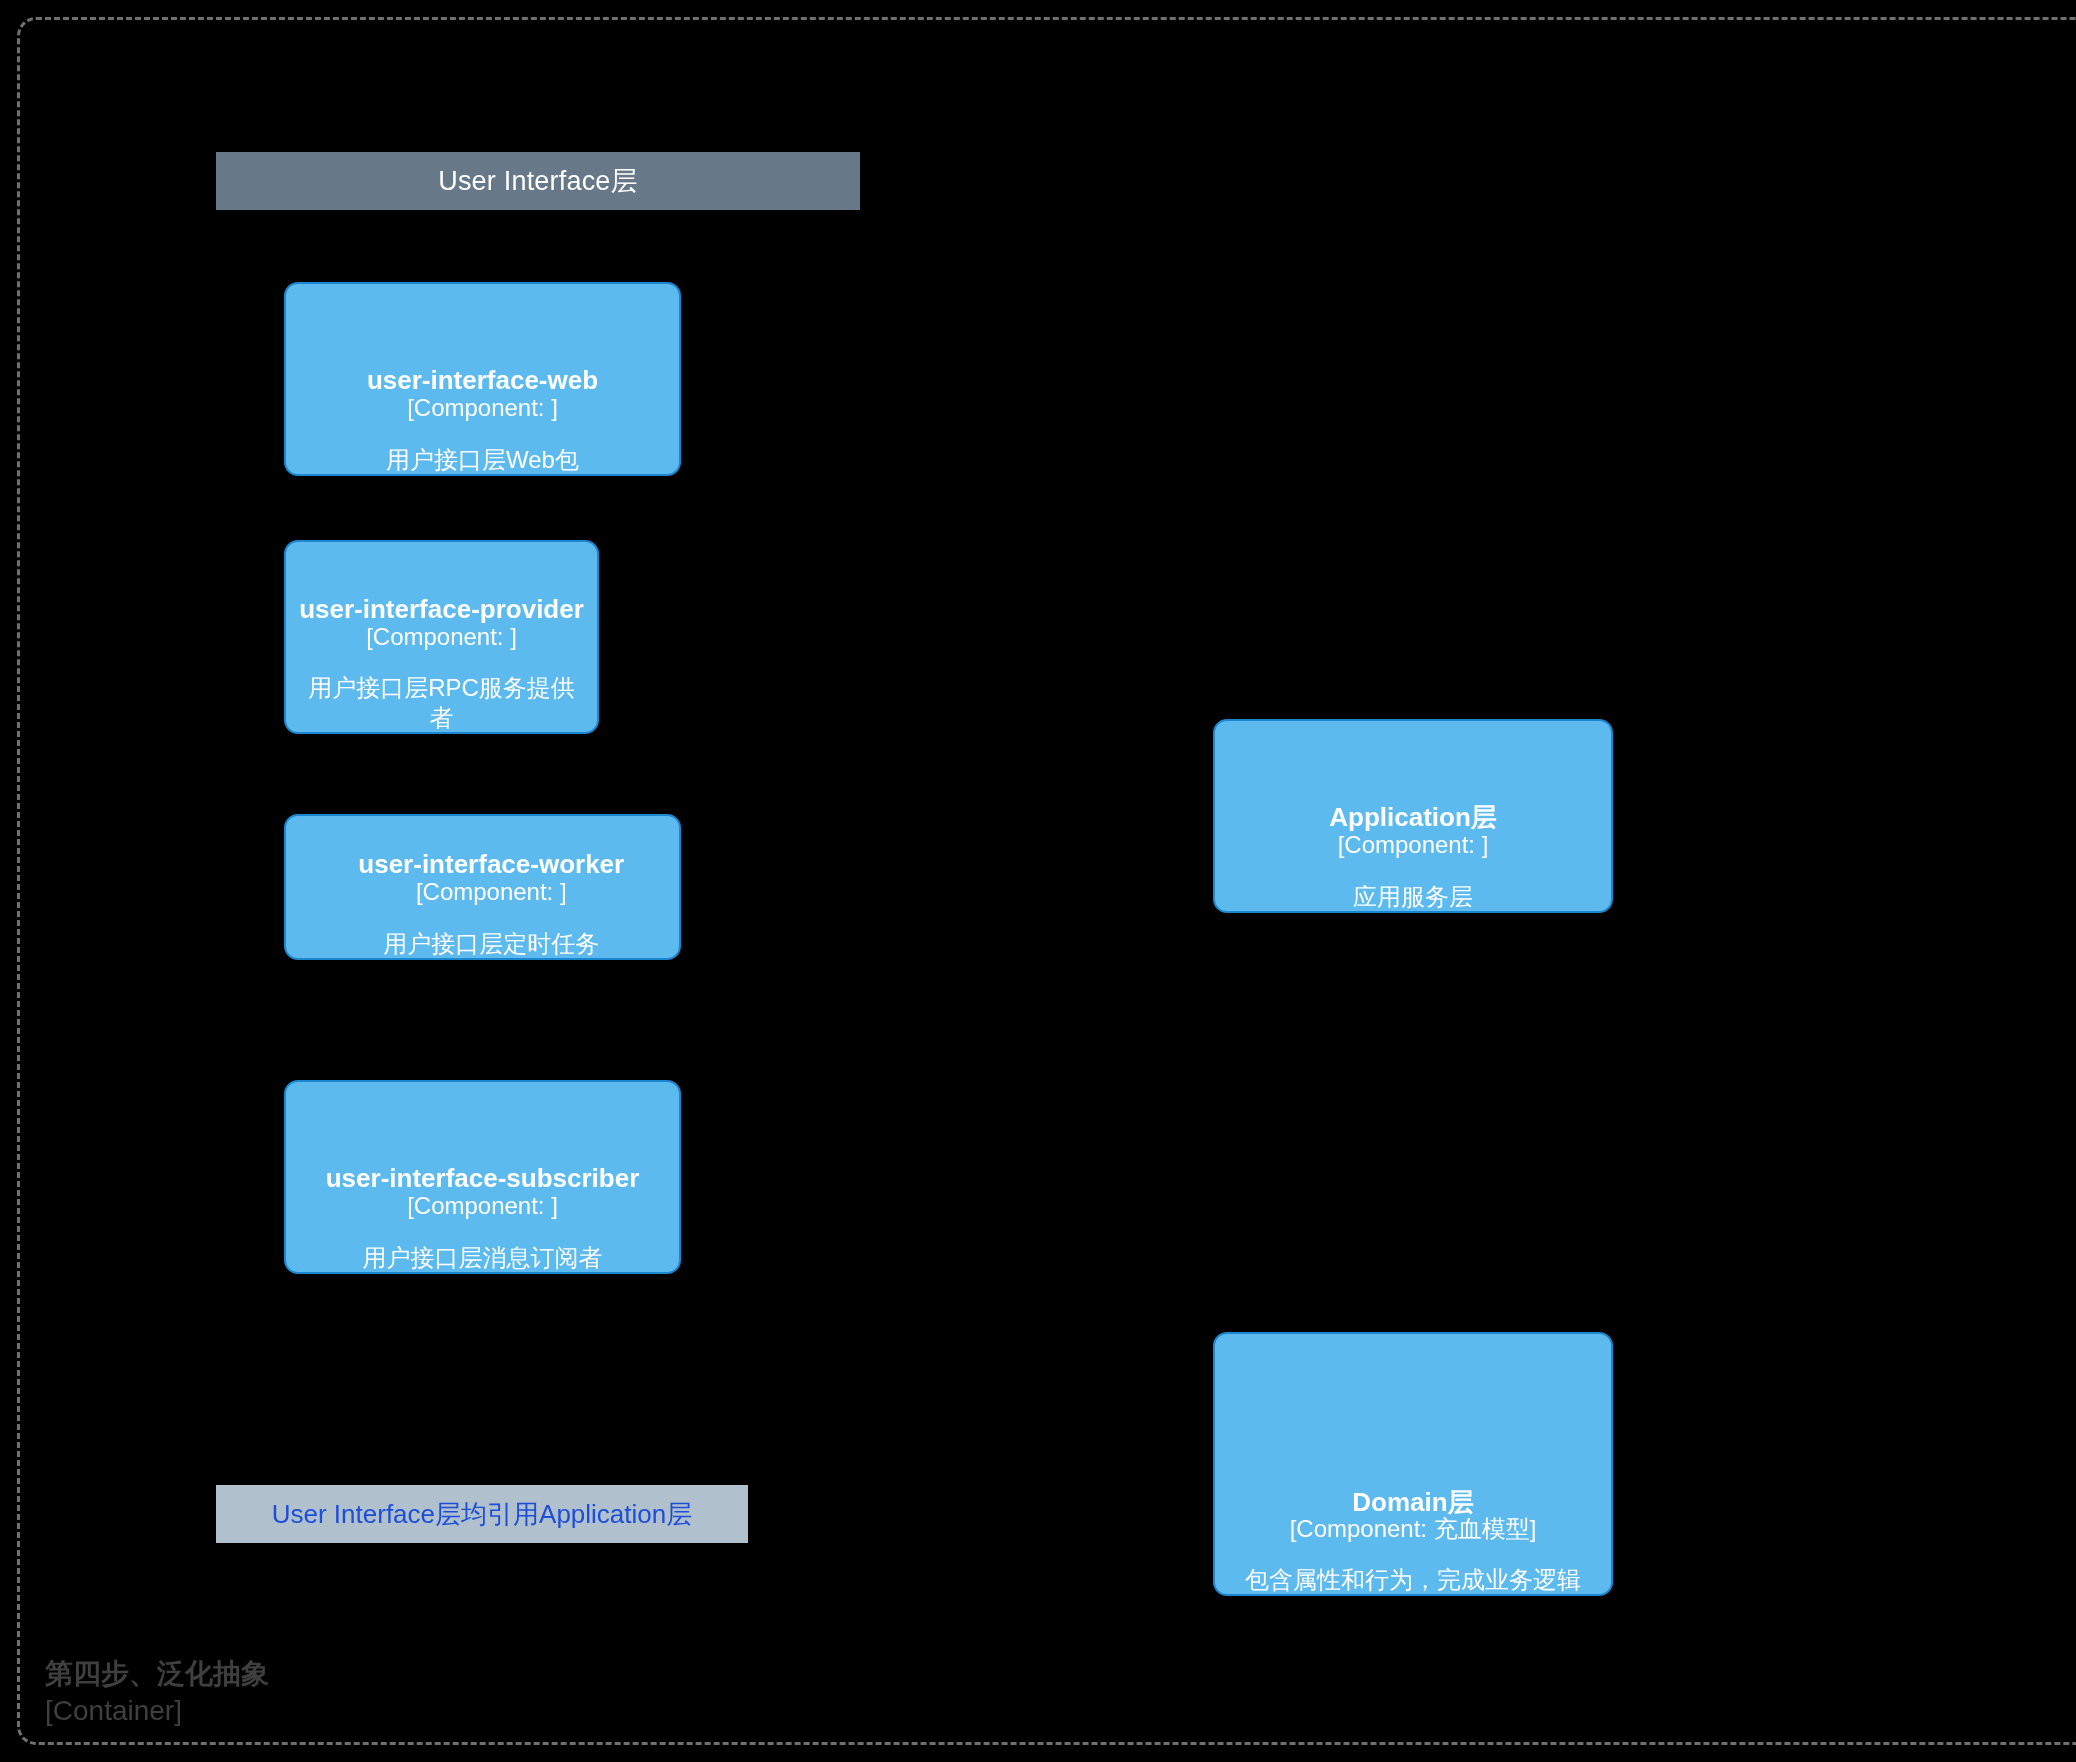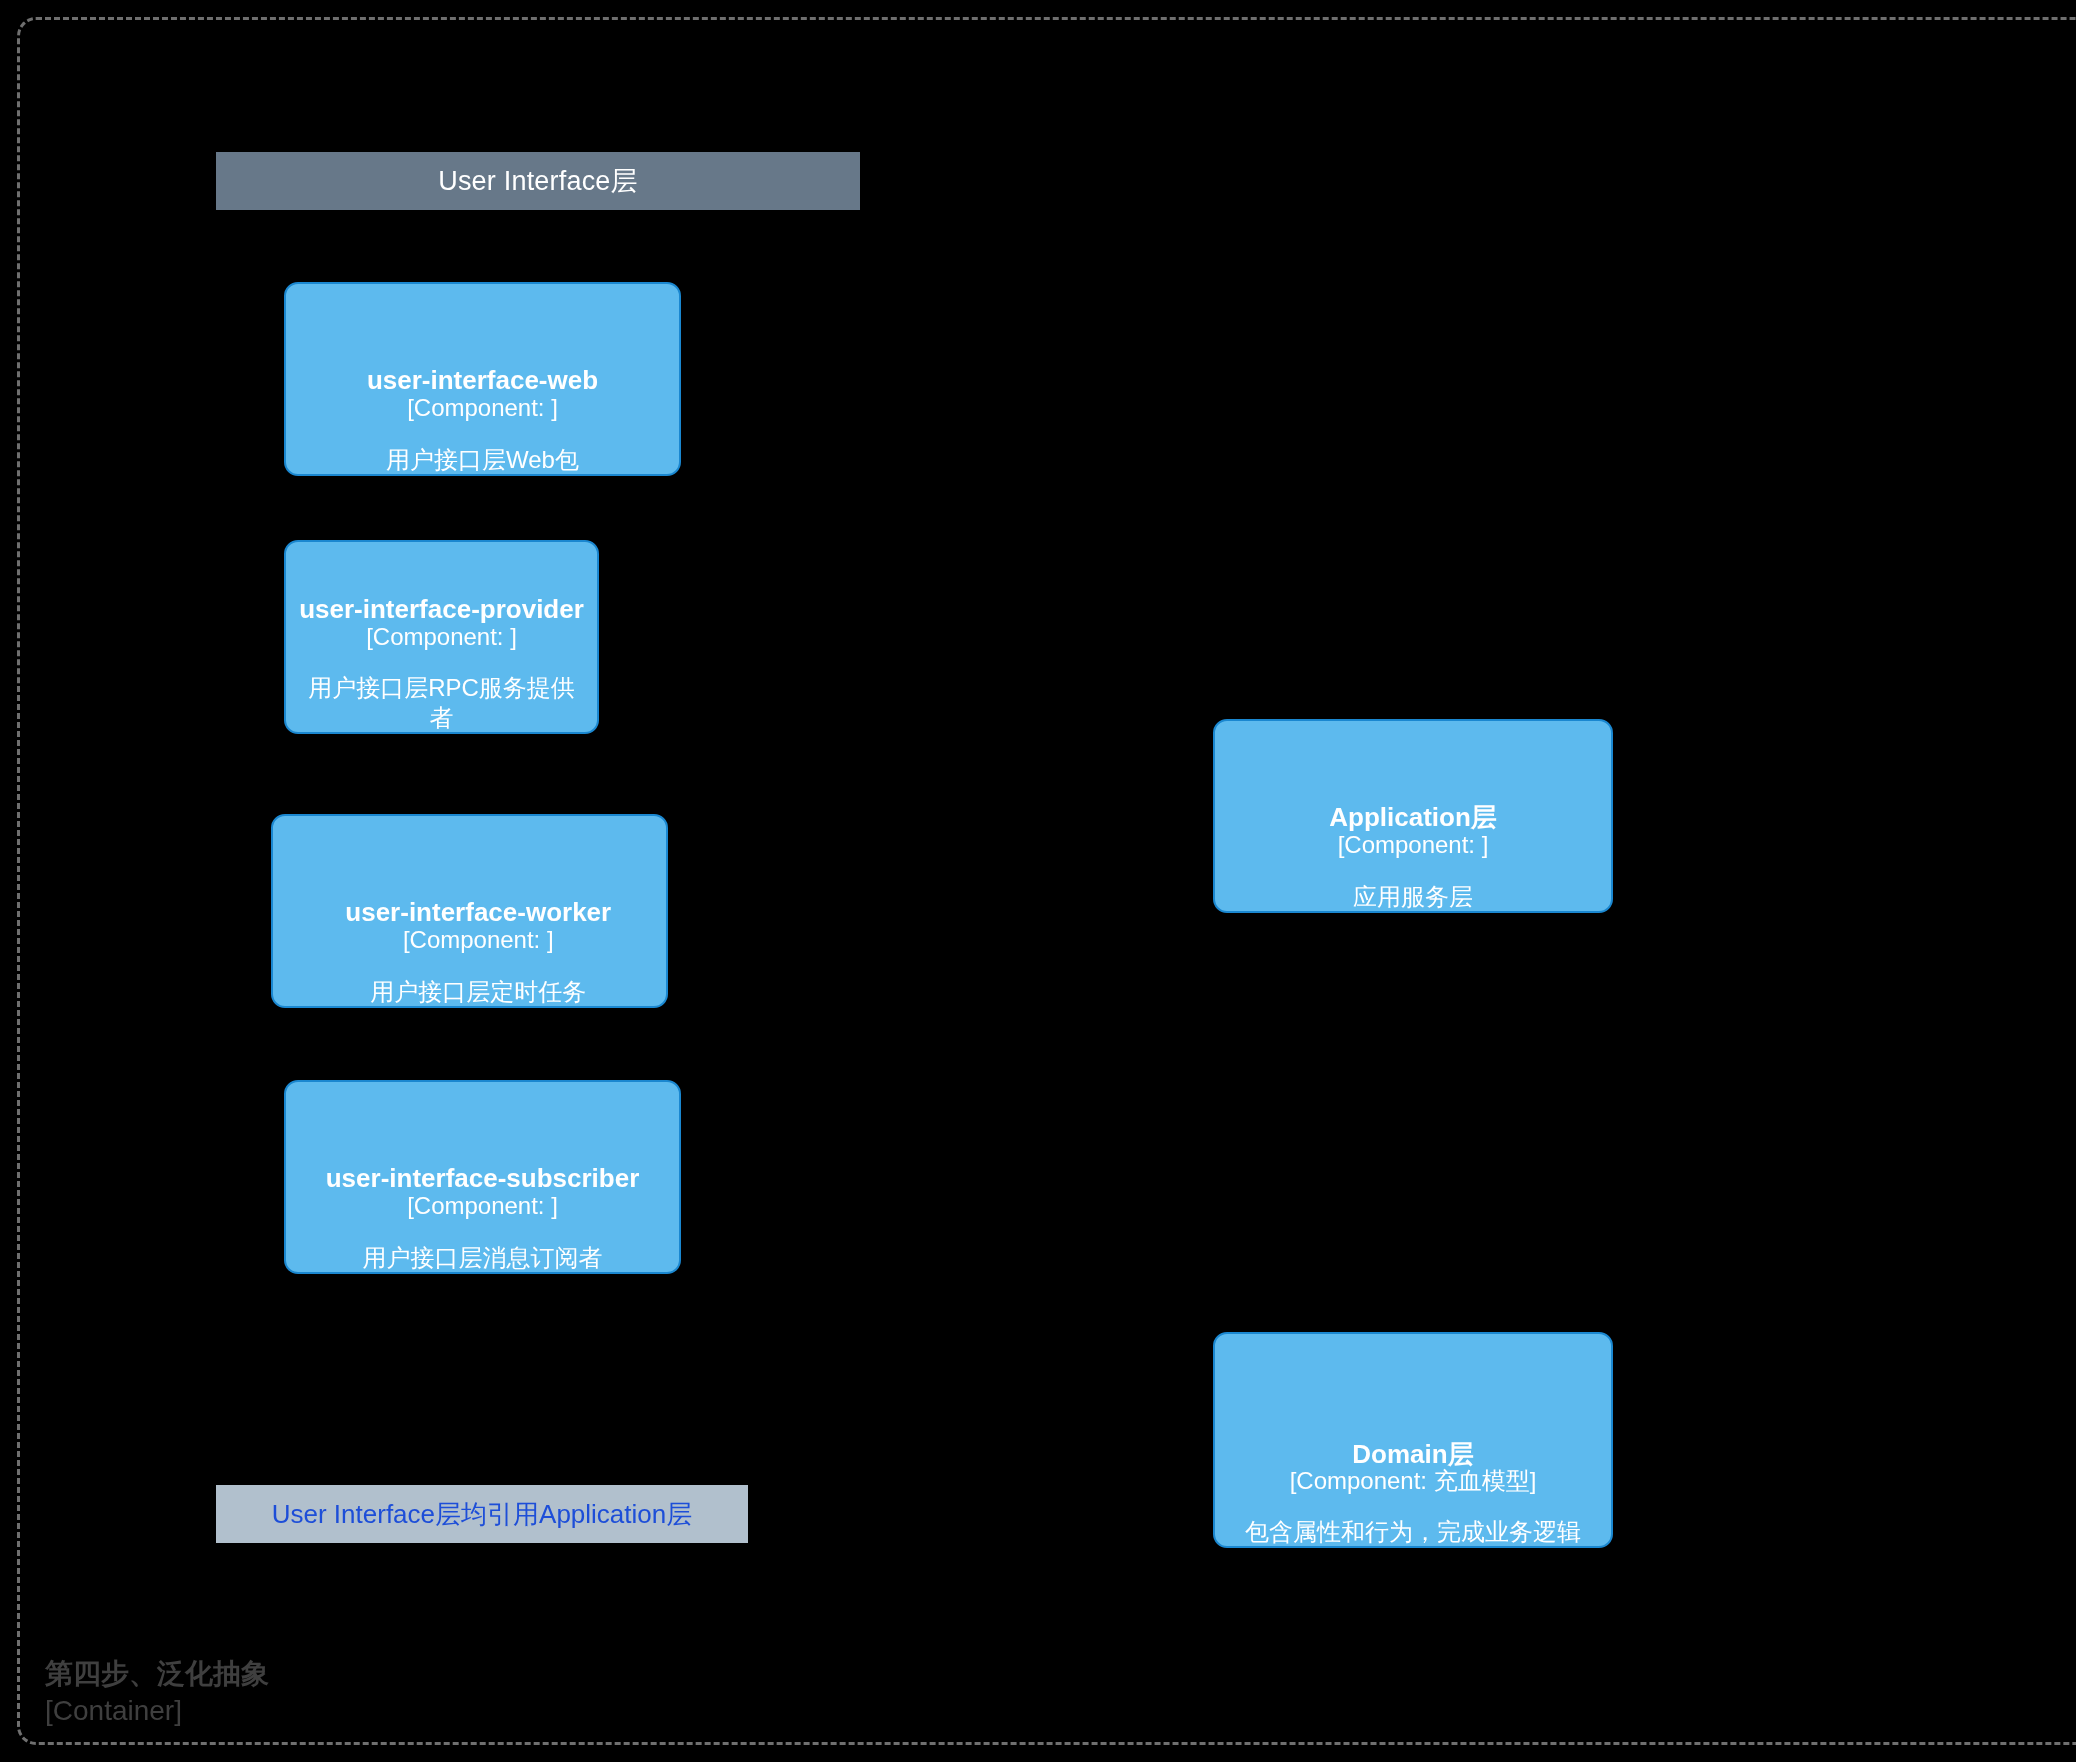--- a/index.html
+++ b/index.html
@@ -103,21 +103,21 @@
   <div class="cb-type">[Component: ]</div>
   <div class="cb-desc">用户接口层Web包</div>
 </div>
 
 <div class="component-box" style="left:284px; top:540px; width:315px; height:194px;">
   <div class="cb-title">user-interface-provider</div>
   <div class="cb-type">[Component: ]</div>
   <div class="cb-desc">用户接口层RPC服务提供者</div>
 </div>
 
-<div class="component-box" style="left:271px; top:814px; width:397px; height:194px;padding-left:30px;">
+<div class="component-box" style="left:284px; top:814px; width:397px; height:146px;padding-left:30px;">
   <div class="cb-title">user-interface-worker</div>
   <div class="cb-type">[Component: ]</div>
   <div class="cb-desc">用户接口层定时任务</div>
 </div>
 
 <div class="component-box" style="left:284px; top:1080px; width:397px; height:194px;">
   <div class="cb-title">user-interface-subscriber</div>
   <div class="cb-type">[Component: ]</div>
   <div class="cb-desc">用户接口层消息订阅者</div>
 </div>
@@ -125,21 +125,21 @@
 <div class="note-box" style="left:216px; top:1485px; width:532px;">
   <span>User Interface层均引用Application层</span>
 </div>
 
 <div class="component-box" style="left:1213px; top:719px; width:400px; height:194px;">
   <div class="cb-title">Application层</div>
   <div class="cb-type">[Component: ]</div>
   <div class="cb-desc">应用服务层</div>
 </div>
 
-<div class="component-box tall" style="left:1213px; top:1332px; width:400px; height:216px;">
+<div class="component-box tall" style="left:1213px; top:1332px; width:400px; height:264px;">
   <div class="cb-title">Domain层</div>
   <div class="cb-type">[Component: 充血模型]</div>
   <div class="cb-desc">包含属性和行为，完成业务逻辑</div>
 </div>
 
 <div id="diagram-caption">
   <div class="cap-title">第四步、泛化抽象</div>
   <div class="cap-sub">[Container]</div>
 </div>
 

